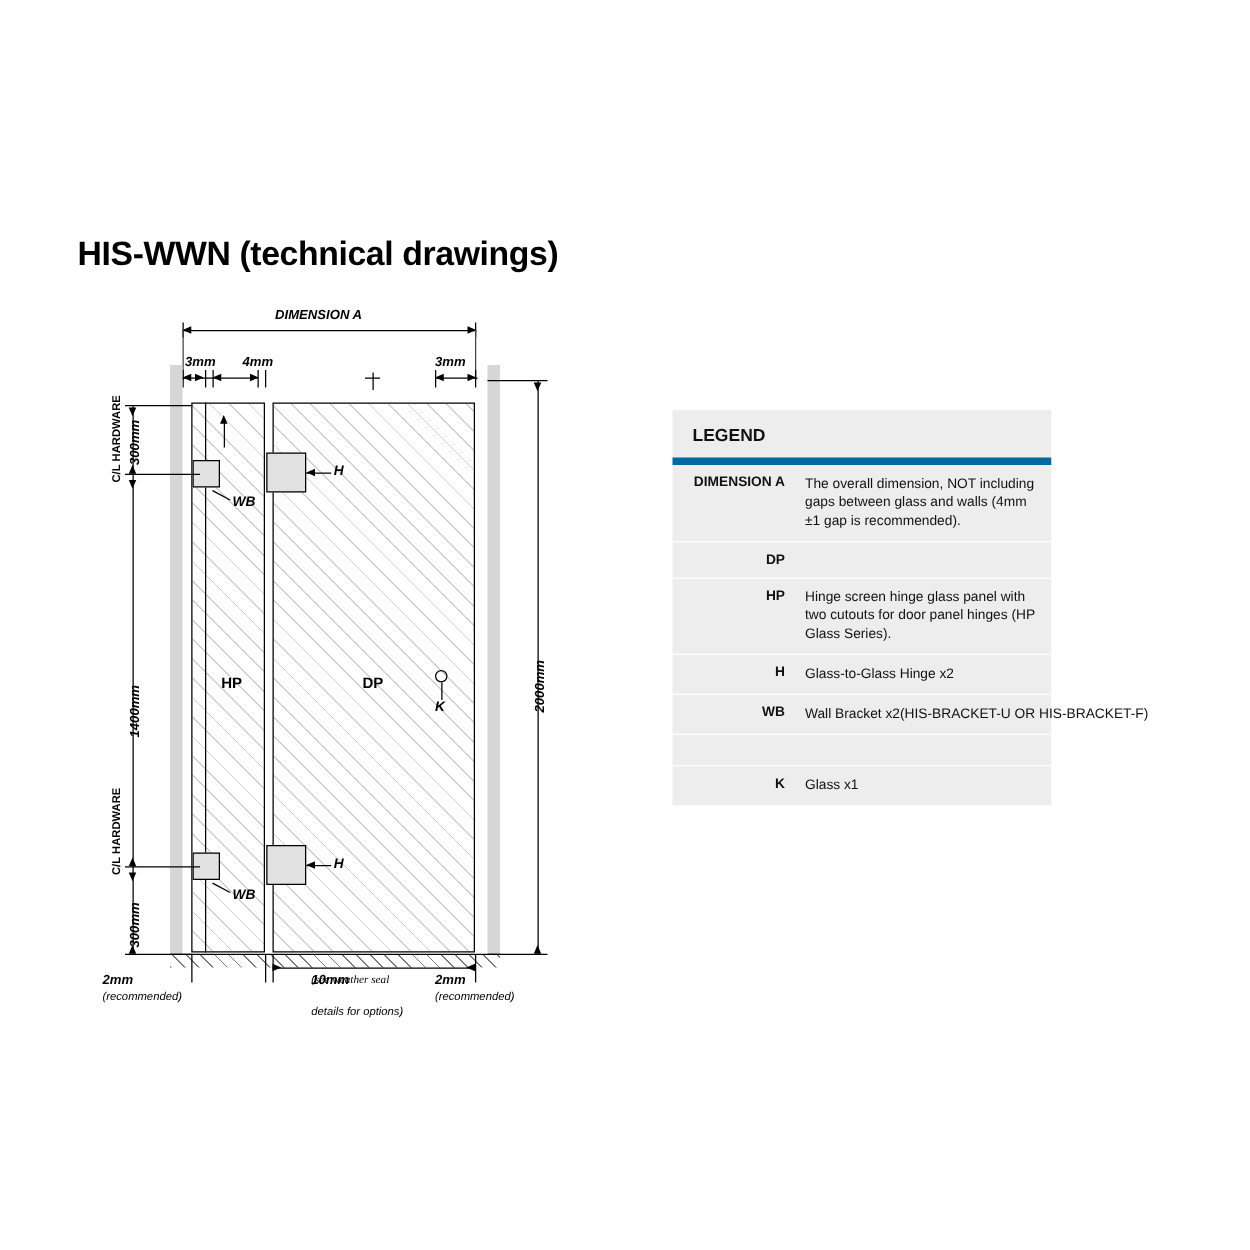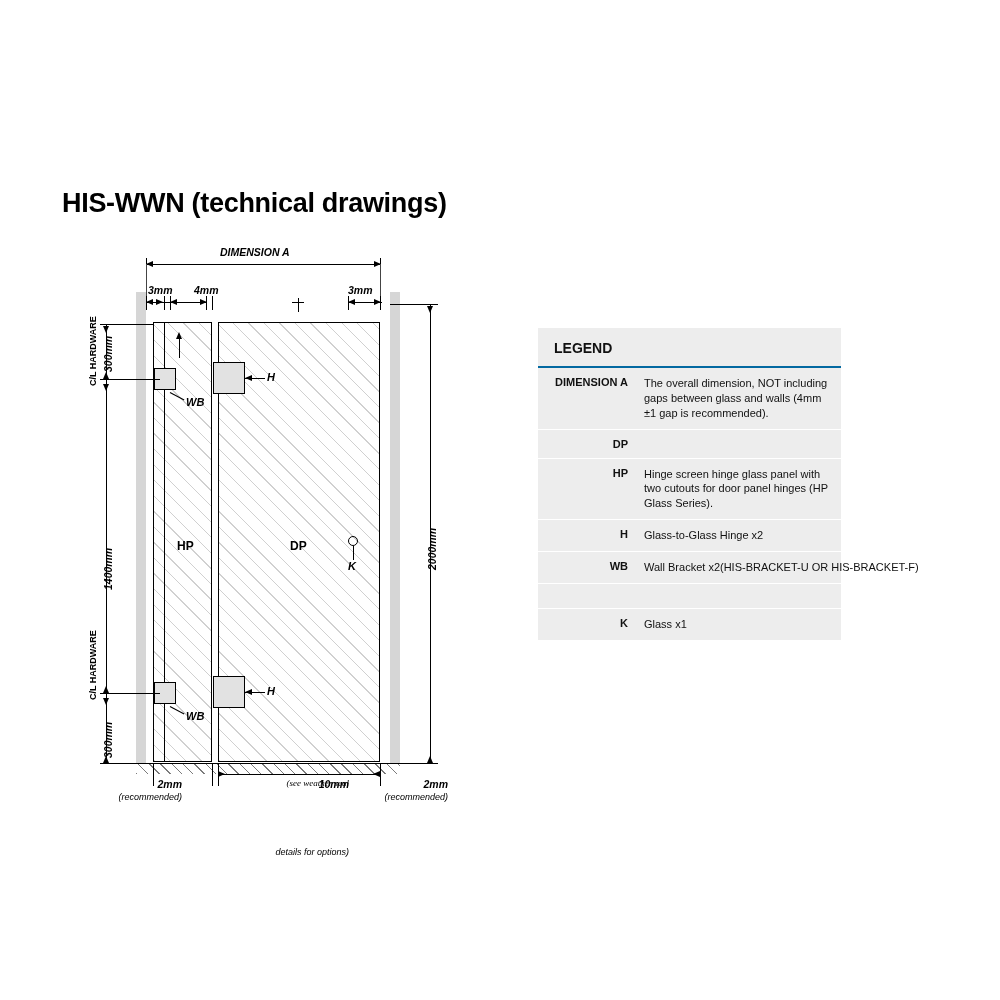--- a/index.html
+++ b/index.html
@@ -113,21 +113,21 @@
     font-size: 9px;
     font-weight: bold;
     font-style: normal;
   }
   .note {
     position: absolute;
     font-size: 9px;
     font-style: italic;
     color: #000;
     white-space: nowrap;
-    text-align: right;
+    text-align: left;
   }
   .arrowL, .arrowR, .arrowU, .arrowD {
     position: absolute;
     width: 0; height: 0;
   }
   .arrowL { border-top: 3.5px solid transparent; border-bottom: 3.5px solid transparent; border-right: 7px solid #000; }
   .arrowR { border-top: 3.5px solid transparent; border-bottom: 3.5px solid transparent; border-left: 7px solid #000; }
   .arrowU { border-left: 3.5px solid transparent; border-right: 3.5px solid transparent; border-bottom: 7px solid #000; }
   .arrowD { border-left: 3.5px solid transparent; border-right: 3.5px solid transparent; border-top: 7px solid #000; }
 
@@ -137,21 +137,21 @@
     left: 538px;
     top: 328px;
     width: 303px;
     background: #ededed;
     font-size: 11px;
   }
   #legend .lg-title {
     font-size: 14px;
     font-weight: bold;
     padding: 12px 0 10px 16px;
-    border-bottom: 2px solid #0369a1;
+    border-bottom: 6px solid #0369a1;
   }
   #legend .row {
     display: flex;
     border-bottom: 1px solid #ffffff;
     min-height: 22px;
   }
   #legend .row .key {
     width: 98px;
     flex: 0 0 98px;
     text-align: right;
@@ -289,21 +289,21 @@
 
   <div class="ln hl" style="left:158px; top:534px; width:162px;"></div>
   <div class="arrowR" style="left:158px; top:530.5px;"></div>
   <div class="arrowL" style="left:313px; top:530.5px;"></div>
 
   <div class="note b" style="left:22px; top:538px; width:100px; font-weight:bold; font-style:italic; font-size:10.5px;">2mm</div>
   <div class="note" style="left:22px; top:552px; width:100px;">(recommended)</div>
 
   <div class="note b" style="left:189px; top:538px; width:100px; font-weight:bold; font-style:italic; font-size:10.5px;">10mm</div>
   <div class="note" style="left:189px; top:538px; width:100px;font-family:Liberation Serif, serif;">(see weather seal</div>
-  <div class="note" style="left:189px; top:564px; width:100px;margin-top:43px;">details for options)</div>
+  <div class="note" style="left:189px; top:564px; width:100px;">details for options)</div>
 
   <div class="note b" style="left:288px; top:538px; width:100px; font-weight:bold; font-style:italic; font-size:10.5px;">2mm</div>
   <div class="note" style="left:288px; top:552px; width:100px;">(recommended)</div>
 
 </div>
 
 <div id="legend">
   <div class="lg-title">LEGEND</div>
 
   <div class="row">

